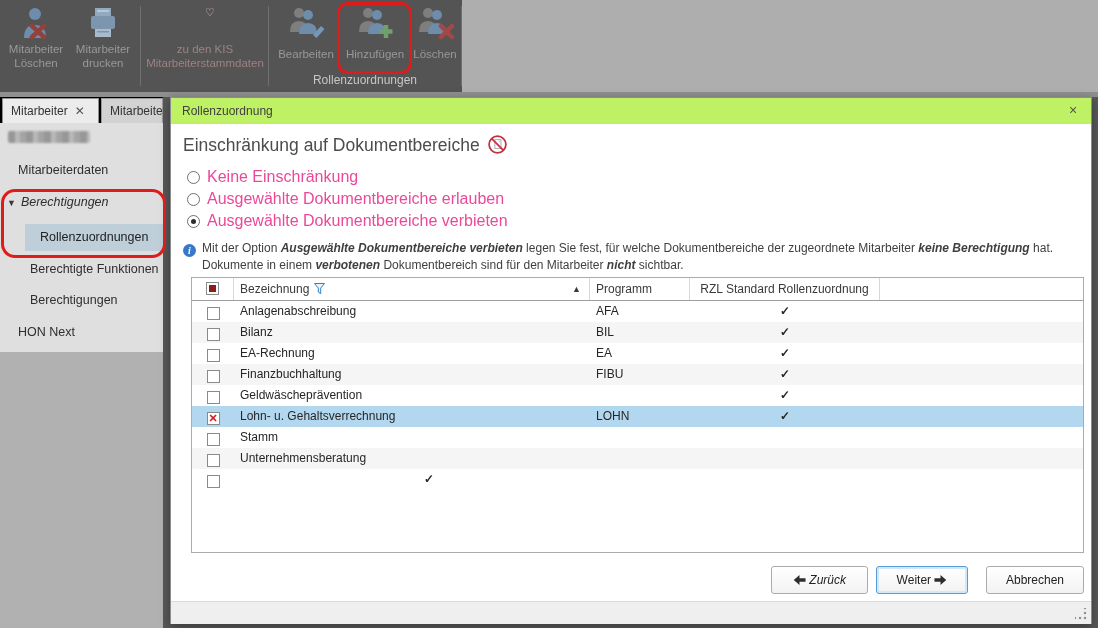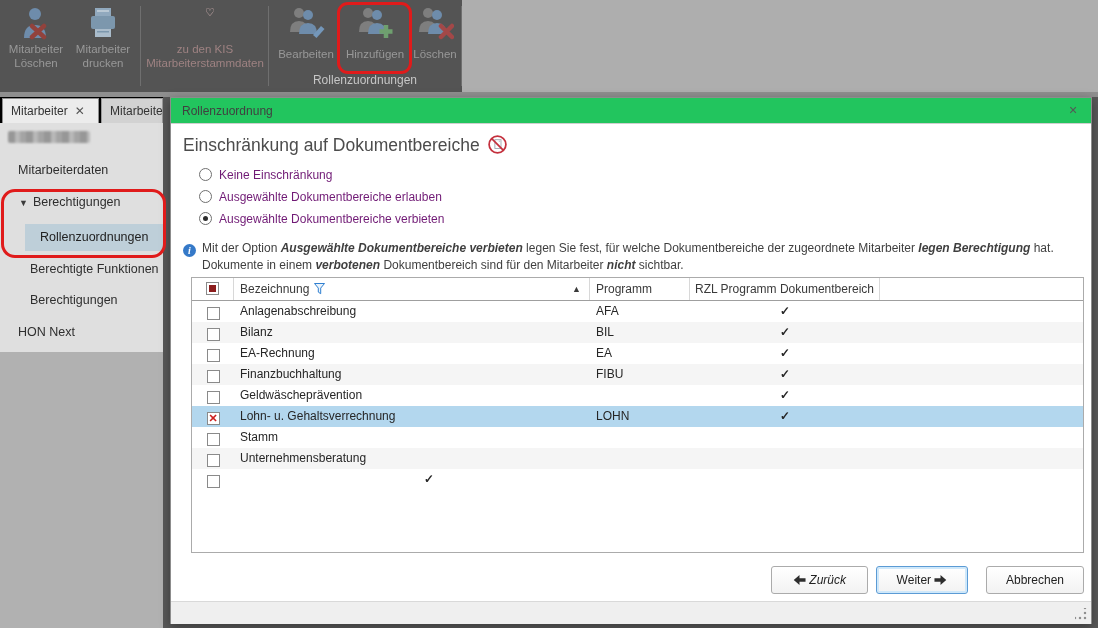--- a/index.html
+++ b/index.html
@@ -39,27 +39,27 @@
 
   
   .strip { position:absolute; background:#585858; }
   .strip.mid { left:163px; top:97px; width:7px; height:531px; }
   .strip.right { left:1092px; top:97px; width:6px; height:531px; }
   .strip.bottom { left:163px; top:623px; width:935px; height:5px; }
 
   
   .dialog { position:absolute; left:170px; top:97px; width:922px; height:527px; background:#fff;
             border:1px solid #8c8c8c; box-shadow:0 3px 10px rgba(0,0,0,0.35); }
-  .dlg-title { position:absolute; left:0; top:0; width:100%; height:26px; background:#22c55e; border-bottom:1px solid #cfcfcf; }
+  .dlg-title { position:absolute; left:0; top:0; width:100%; height:26px; background:#bef264; border-bottom:1px solid #cfcfcf; }
   .dlg-title .txt { position:absolute; left:11px; top:6px; font-size:12px; color:#404040; }
   .dlg-close { position:absolute; right:9px; top:4px; width:18px; height:18px; text-align:center; font-size:14px; color:#555; cursor:pointer; }
   .dlg-heading { position:absolute; left:12px; top:36px; font-size:17.5px; color:#4c4c4c; }
   .dlg-heading svg { vertical-align:-4px; margin-left:7px; }
 
-  .radio-row { position:absolute; left:28px; height:16px; font-size:12px; color:#701a75; }
+  .radio-row { position:absolute; left:16px; height:16px; font-size:16px; color:#ec4899; }
   .radio-dot { display:inline-block; width:13px; height:13px; border:1px solid #707070; border-radius:50%; background:#fff; vertical-align:-2px; margin-right:7px; position:relative; }
   .radio-row.checked .radio-dot::after { content:""; position:absolute; left:3px; top:3px; width:5px; height:5px; border-radius:50%; background:#2d2d2d; }
 
   .info { position:absolute; left:12px; top:142px; width:898px; font-size:12px; color:#3f3f3f; line-height:16px; }
   .info-icon { display:inline-block; width:13px; height:13px; border-radius:50%; background:#3579c8; color:#fff; font-size:10px; font-weight:bold; font-style:italic;
                text-align:center; line-height:13px; margin-right:6px; vertical-align:-2px; font-family:"Liberation Serif", serif; }
   .info .line2 { padding-left:19px; }
   .em { font-weight:bold; font-style:italic; }
 
   
@@ -203,21 +203,21 @@
       <div class="tab active">
         <span>Mitarbeiter</span><span class="tab-close">✕</span>
       </div>
       <div class="tab other">
         <span>Mitarbeiter '</span>
       </div>
     </div>
     <div class="side-panel">
       <div class="redacted"></div>
       <div class="nav-item" style="left:18px;top:40px;"><span>Mitarbeiterdaten</span></div>
-      <div class="nav-item" style="left:19px;top:72px;"><span class="nav-expander">▼</span><span>Berechtigungen</span></div>
+      <div class="nav-item" style="left:7px;top:72px;font-style:italic;"><span class="nav-expander">▼</span><span>Berechtigungen</span></div>
       <div class="nav-sel">
           <span class="lbl">Rollenzuordnungen</span>
         </div>
       <div class="nav-item" style="left:30px;top:139px;"><span>Berechtigte Funktionen</span></div>
       <div class="nav-item" style="left:30px;top:170px;"><span>Berechtigungen</span></div>
       <div class="nav-item" style="left:18px;top:202px;"><span>HON Next</span></div>
     </div>
   </div>
 
   <div class="strip mid"></div>
@@ -243,35 +243,35 @@
       <span class="radio-dot"></span><span>Keine Einschränkung</span>
     </div>
     <div class="radio-row" style="top:92px;">
       <span class="radio-dot"></span><span>Ausgewählte Dokumentbereiche erlauben</span>
     </div>
     <div class="radio-row checked" style="top:114px;">
       <span class="radio-dot"></span><span>Ausgewählte Dokumentbereiche verbieten</span>
     </div>
 
     <div class="info">
-      <div class="line1"><span class="info-icon">i</span><span>Mit der Option </span><span class="em">Ausgewählte Dokumentbereiche verbieten</span><span> legen Sie fest, für welche Dokumentbereiche der zugeordnete Mitarbeiter </span><span class="em">legen Berechtigung</span><span> hat.</span></div>
+      <div class="line1"><span class="info-icon">i</span><span>Mit der Option </span><span class="em">Ausgewählte Dokumentbereiche verbieten</span><span> legen Sie fest, für welche Dokumentbereiche der zugeordnete Mitarbeiter </span><span class="em">keine Berechtigung</span><span> hat.</span></div>
       <div class="line2"><span>Dokumente in einem </span><span class="em">verbotenen</span><span> Dokumentbereich sind für den Mitarbeiter </span><span class="em">nicht</span><span> sichtbar.</span></div>
     </div>
 
     <div class="table">
       <div class="thead">
         <div class="th col-check"><span class="cb indet"></span></div>
         <div class="th col-name">
           <span>Bezeichnung</span><svg class="funnel" width="11" height="12" viewBox="0 0 11 12">
             <path d="M0.5 0.5 h10 l-3.8 4.6 v5.6 l-2.4 -1.6 v-4 z" fill="#eaf3fb" stroke="#2f7fd0" stroke-width="1"></path>
           </svg>
           <span class="sort-arrow">▲</span>
         </div>
         <div class="th col-prog">Programm</div>
-        <div class="th col-std">RZL Programm Dokumentbereich</div>
+        <div class="th col-std">RZL Standard Rollenzuordnung</div>
         <div class="th col-rest"></div>
       </div>
       <div class="tbody">
   <div class="trow">
     <div class="td col-check"><span class="cb"></span></div>
     <div class="td col-name c-name">Anlagenabschreibung</div>
     <div class="td col-prog c-prog">AFA</div>
     <div class="td col-std c-std">✓</div>
     <div class="td col-rest"></div>
   </div>

